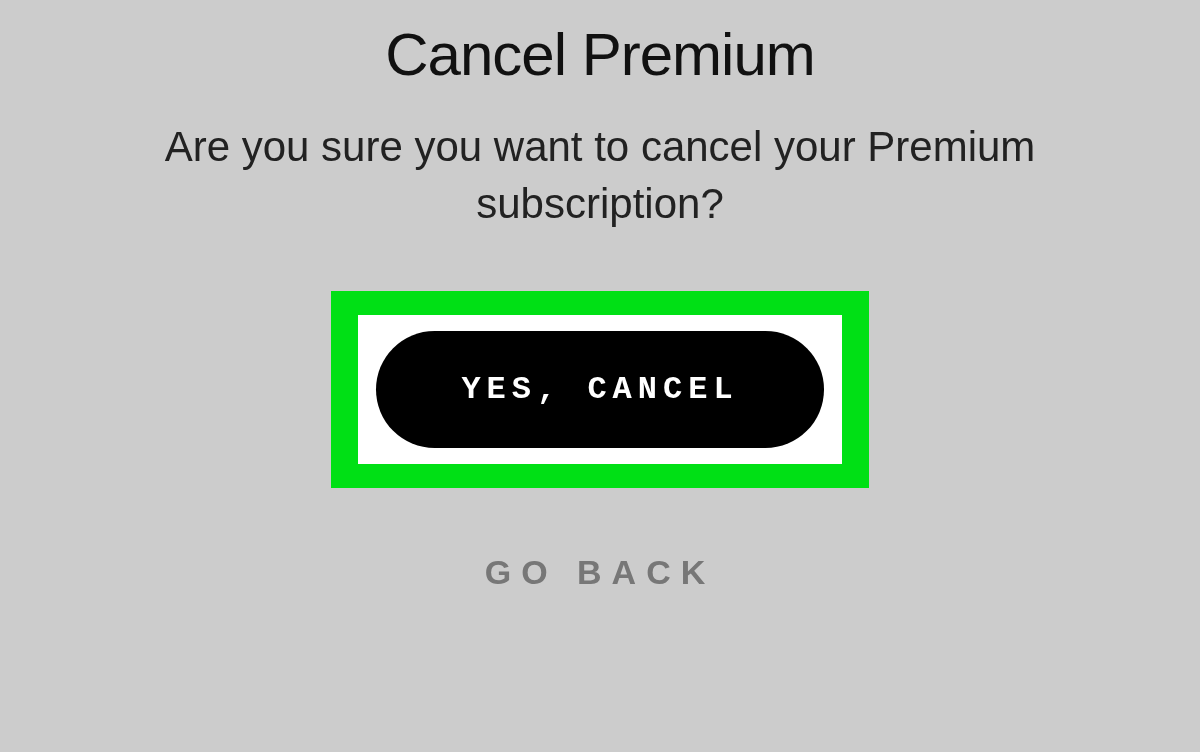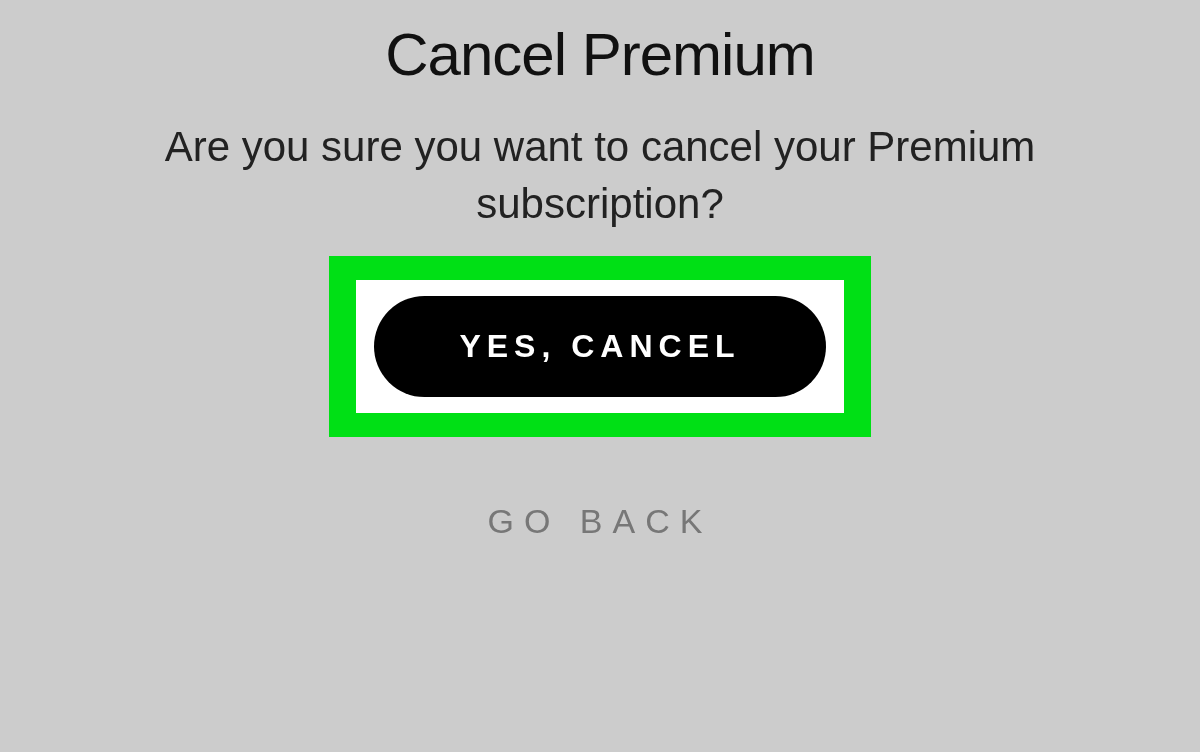--- a/index.html
+++ b/index.html
@@ -24,49 +24,49 @@
       letter-spacing: -1px;
       margin-bottom: 30px;
     }
     .subtitle {
       font-size: 42px;
       font-weight: 400;
       color: #222222;
       text-align: center;
       line-height: 1.35;
       max-width: 1050px;
-      margin-bottom: 24px;
+      margin-bottom: 59px;
     }
     .highlight-box {
       background: #00e015;
       padding: 24px 27px;
       margin-bottom: 65px;
     }
     .highlight-inner {
       background: #ffffff;
       padding: 16px 18px;
     }
     .cancel-button {
       background: #000000;
       color: #ffffff;
       border: none;
       border-radius: 60px;
       font-size: 32px;
       font-weight: 700;
       letter-spacing: 6px;
-      padding: 32px 85px;
+      padding: 40px 85px;
       cursor: pointer;
-      font-family: Liberation Sans, sans-serif;
+      font-family: Liberation Mono, monospace;
     }
     .go-back {
       background: none;
       border: none;
       color: #777777;
       font-size: 34px;
-      font-weight: 400;
+      font-weight: 700;
       letter-spacing: 10px;
       cursor: pointer;
       font-family: inherit;
       text-align: right;
     }
   </style>
 </head>
 <body>
 
 <h1 class="title">Cancel Premium</h1>

